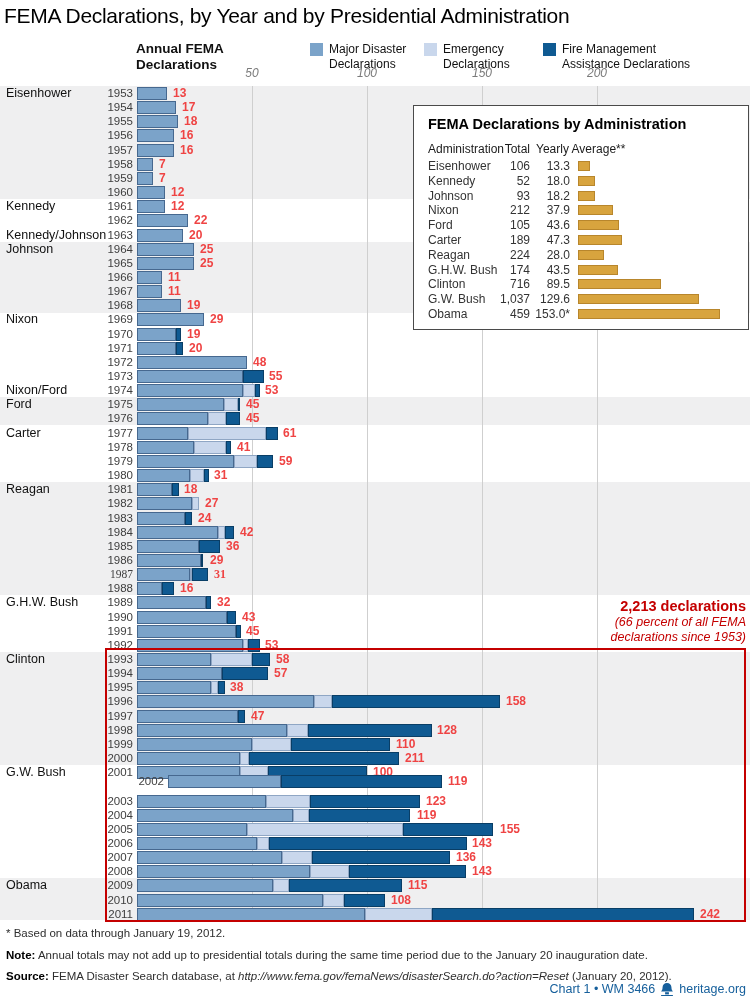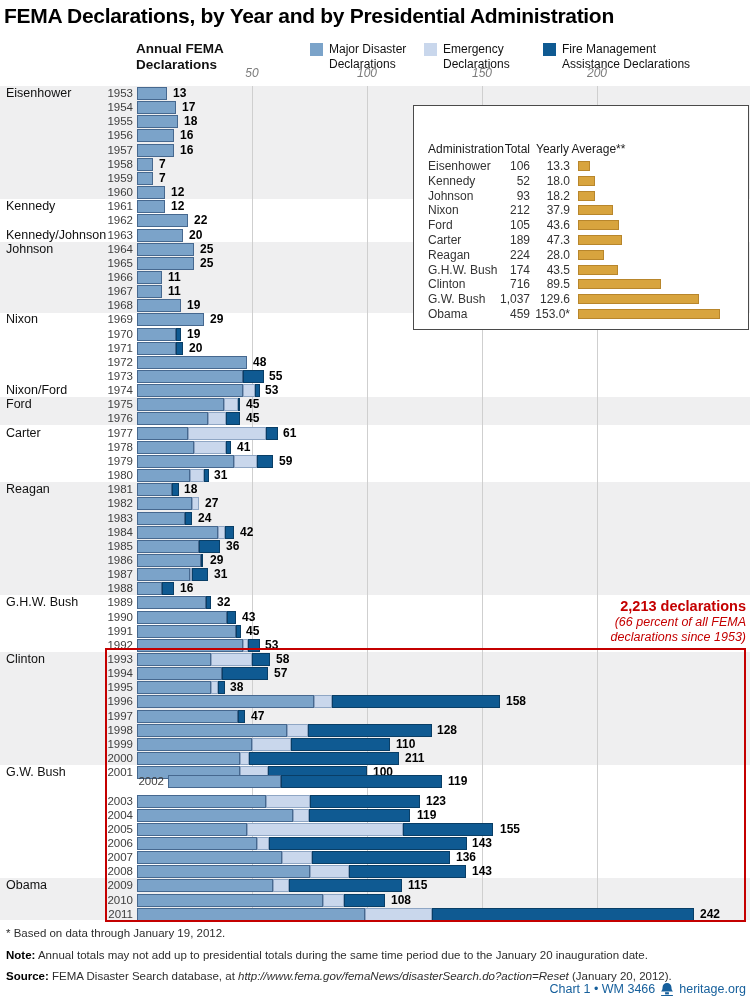--- a/index.html
+++ b/index.html
@@ -1,35 +1,35 @@
 <!DOCTYPE html>
 <html><head>
 <meta charset="utf-8">
 <style>
   html,body{margin:0;padding:0;background:#fff;}
   #page{position:relative;width:750px;height:1001px;background:#fff;
         font-family:"Liberation Sans",sans-serif;overflow:hidden;}
-  #title{position:absolute;left:4px;top:4px;font-size:21px;font-weight:bold;color:#000;letter-spacing:-0.3px;}
+  #title{position:absolute;left:4px;top:4px;font-size:21px;font-weight:normal;color:#000;letter-spacing:-0.3px;}
   .axlab{position:absolute;left:136px;font-size:13.5px;font-weight:bold;color:#111;}
   .legend-item{position:absolute;top:42px;font-size:12px;color:#111;line-height:15px;}
   .legend-item .sw{position:absolute;left:0;top:1px;width:13px;height:13px;}
   .legend-item .lt{margin-left:19px;display:block;}
   .tick{position:absolute;top:66px;width:40px;text-align:center;font-size:12px;
         font-style:italic;color:#7a7a7a;}
   .band{position:absolute;left:0;width:750px;background:#efeff0;z-index:0;}
   .grid{position:absolute;top:86px;height:836px;width:1px;background:#cfcfcf;z-index:1;}
   .crow{position:absolute;left:0;width:750px;height:14px;z-index:2;}
   .pres{position:absolute;left:6px;top:0;font-size:12.5px;color:#111;line-height:14px;white-space:nowrap;}
   .yr{position:absolute;left:99px;top:0;width:34px;text-align:right;font-size:11.5px;color:#3e3e3e;line-height:14px;}
   .bar{position:absolute;left:137px;top:1px;height:13px;display:flex;}
   .seg{box-sizing:border-box;height:13px;}
   .seg.major{background:#7ba3c9;border:1px solid #46688f;}
   .seg.emergency{background:#c9d7ec;border:1px solid #8fa6c4;}
   .seg.fire{background:#0f5a92;border:1px solid #093e66;}
-  .val{position:absolute;top:0;font-size:12px;font-weight:bold;color:#000000;line-height:14px;}
+  .val{position:absolute;top:0;font-size:12px;font-weight:bold;color:#ef4444;line-height:14px;}
   #inset{position:absolute;left:413px;top:105px;width:334px;height:223px;background:#fff;
          border:1px solid #4a4a4a;z-index:6;}
   #inset-title{position:absolute;left:14px;top:10px;font-size:14.5px;font-weight:bold;color:#000;}
   .ih{position:absolute;top:36px;font-size:12px;color:#1a1a1a;}
   .irow{position:absolute;left:0;width:334px;height:14px;}
   .irow .nm{position:absolute;left:14px;font-size:12px;color:#333;line-height:13px;}
   .irow .tt{position:absolute;left:56px;width:60px;text-align:right;font-size:12px;color:#333;line-height:13px;}
   .irow .av{position:absolute;left:118px;width:38px;text-align:right;font-size:12px;color:#333;line-height:13px;}
   .irow .obar{position:absolute;left:164px;top:1px;height:10px;background:#d8a43e;border:1px solid #b8862c;box-sizing:border-box;}
   #annotation{position:absolute;right:4px;top:598px;text-align:right;z-index:6;color:#c40000;}
@@ -351,21 +351,21 @@
         <span class="val" style="left: 226px;">36</span>
       </div>
       <div class="crow" style="top: 553px;">
         <span class="yr">1986</span>
         <div class="bar">
           <div class="seg major" style="width: 64px;"></div>
           <div class="seg fire" style="width: 2px;"></div>
         </div>
         <span class="val" style="left: 210px;">29</span>
       </div>
-      <div class="crow" style="top: 567px;">
+      <div class="crow" style="top: 567px; font-family: Liberation Serif, serif;">
         <span class="yr">1987</span>
         <div class="bar">
           <div class="seg major" style="width: 53px;"></div>
           <div class="seg emergency" style="width: 2px;"></div>
           <div class="seg fire" style="width: 16px;"></div>
         </div>
         <span class="val" style="left: 214px;">31</span>
       </div>
       <div class="crow" style="top: 581px;">
         <span class="yr">1988</span>
@@ -576,20 +576,21 @@
         <div class="bar">
           <div class="seg major" style="width: 228px;"></div>
           <div class="seg emergency" style="width: 67px;"></div>
           <div class="seg fire" style="width: 262px;"></div>
         </div>
         <span class="val" style="left: 700px;">242</span>
       </div>
     </div>
 
   <div id="inset">
+    <div id="inset-title">FEMA Declarations by Administration</div>
     <div class="ih" style="left:14px;">Administration</div>
     <div class="ih" style="left:62px;width:54px;text-align:right;">Total</div>
     <div class="ih" style="left:122px;">Yearly Average**</div>
     <div id="inset-rows">
         <div class="irow" style="top: 54px;">
           <span class="nm">Eisenhower</span>
           <span class="tt">106</span>
           <span class="av">13.3</span>
           <span class="obar" style="width: 12px;"></span>
         </div>

